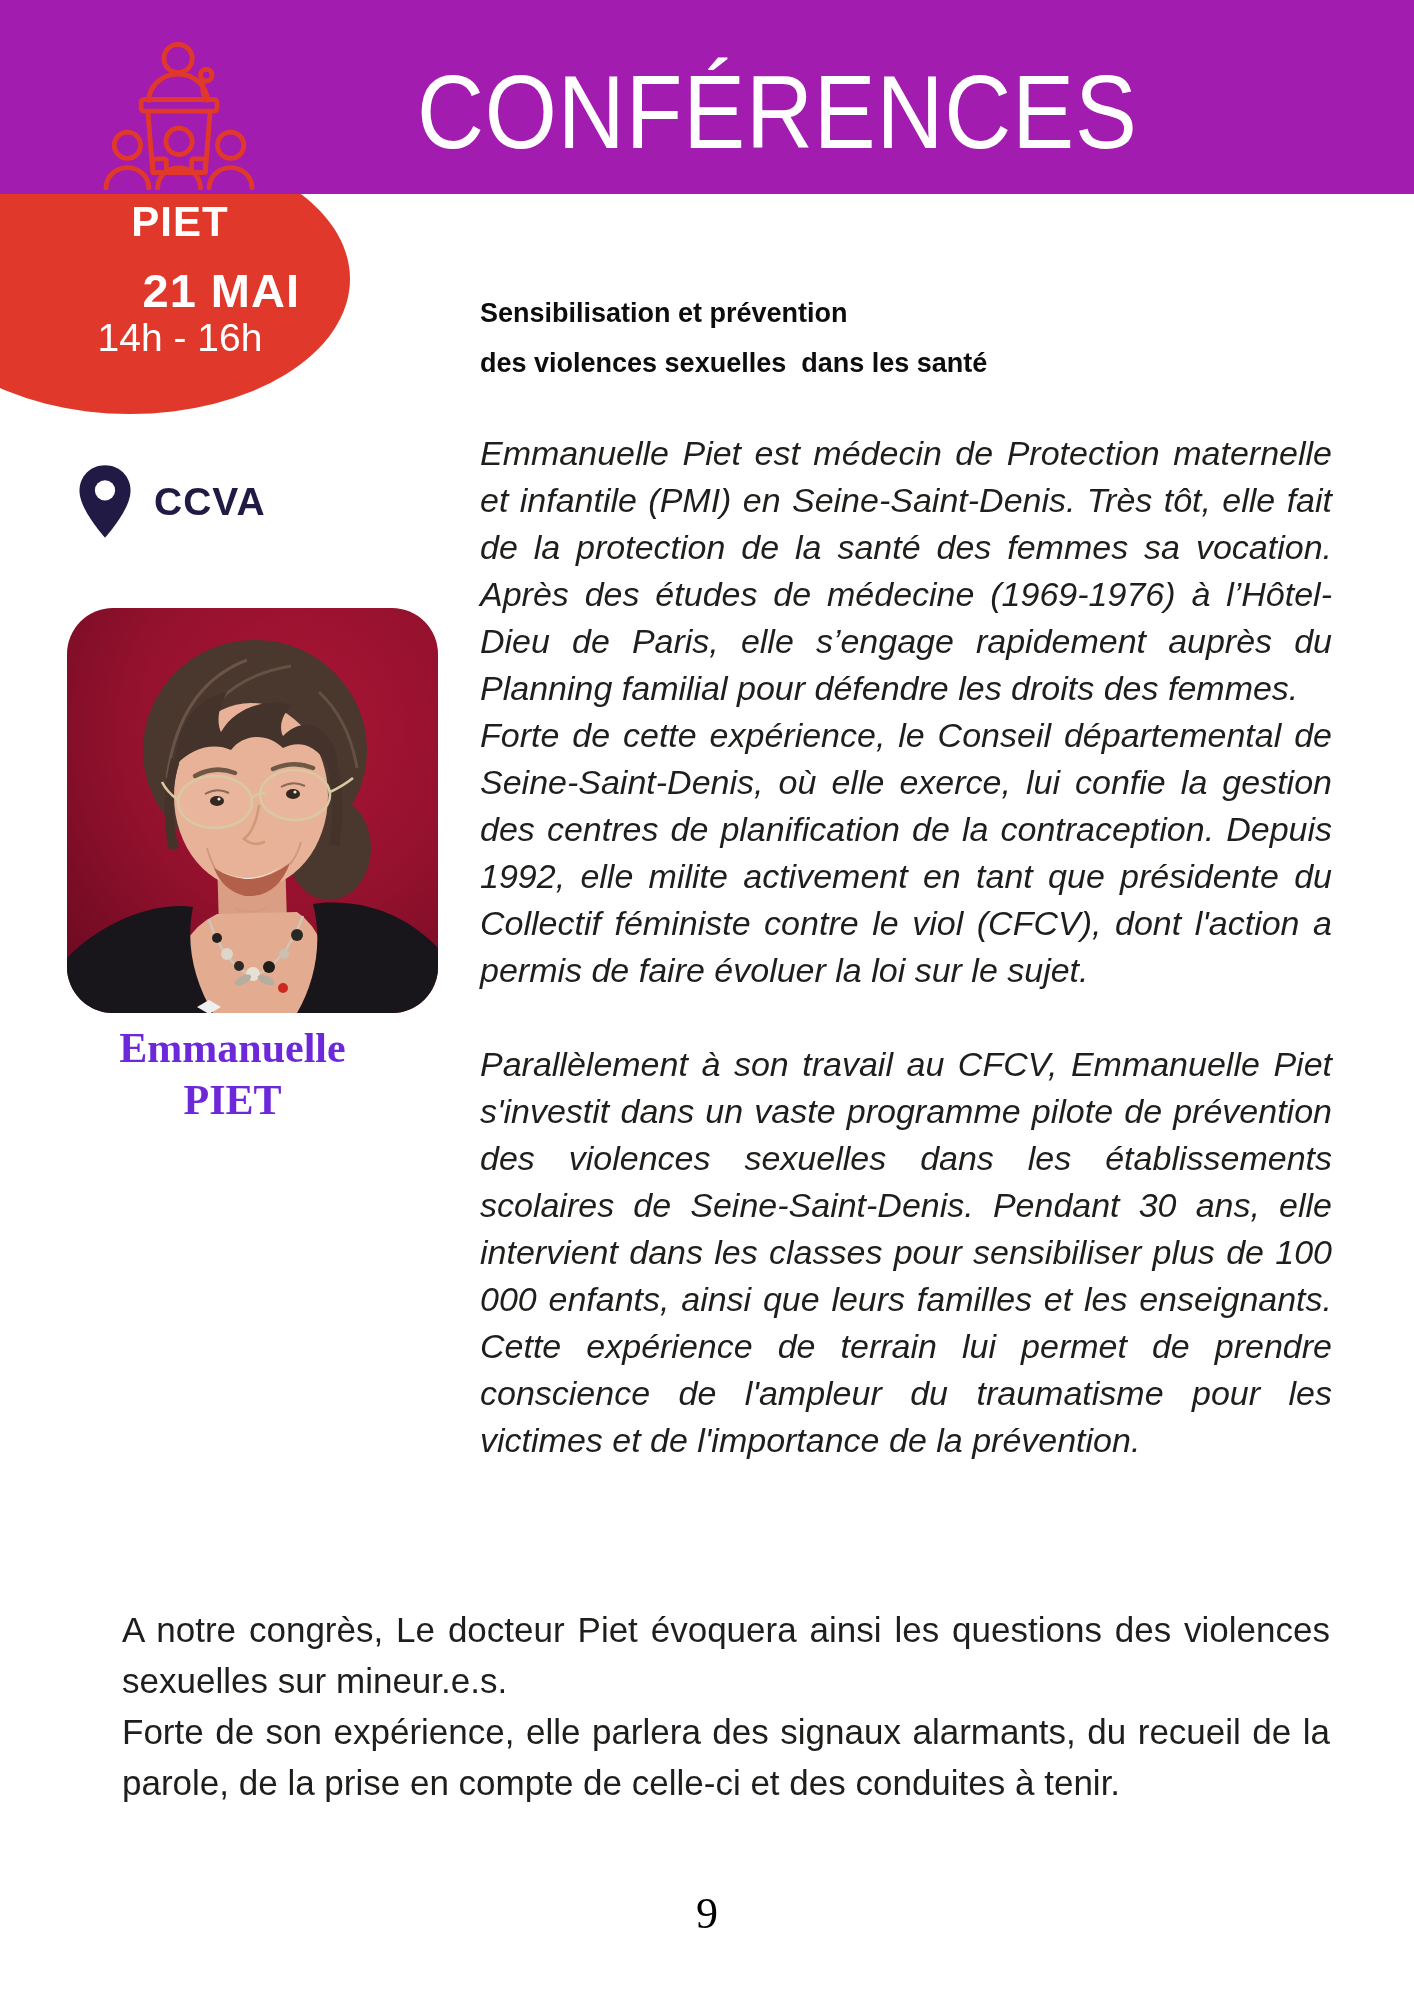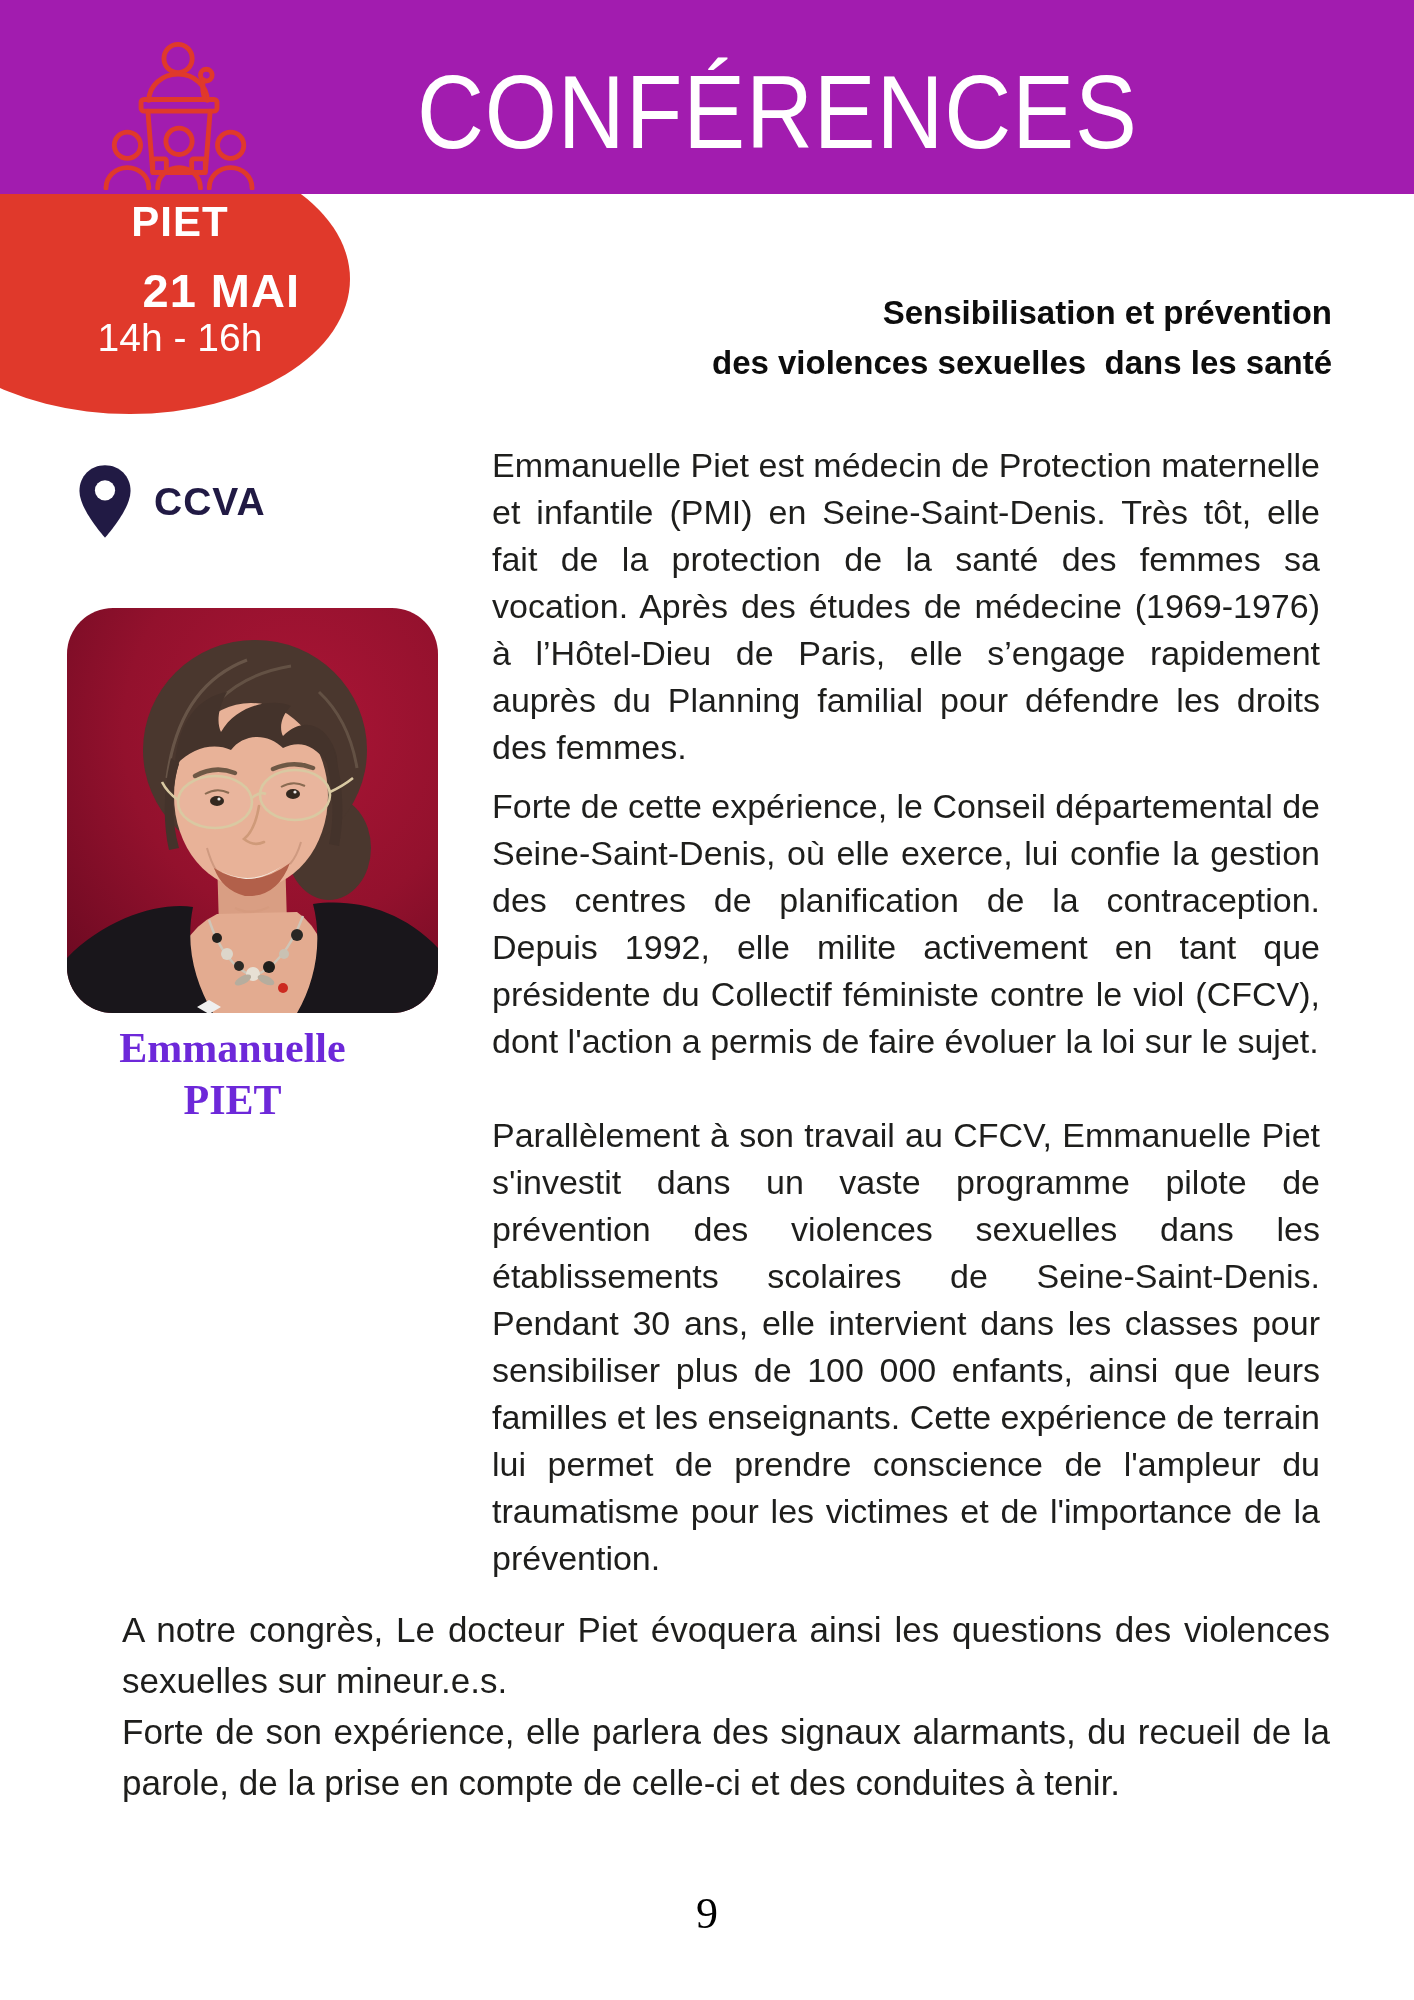--- a/index.html
+++ b/index.html
@@ -24,25 +24,25 @@
   
   .location{position:absolute;left:78px;top:464px;display:flex;align-items:center;z-index:2;}
   .pin-icon{width:54px;height:76px;flex:0 0 auto;}
   .location-label{font-size:39px;font-weight:800;color:#211a44;margin-left:22px;letter-spacing:1px;}
   
   .photo{position:absolute;left:67px;top:608px;width:371px;height:405px;margin:0;border-radius:46px;overflow:hidden;}
   .photo svg{display:block;width:100%;height:100%;}
   .speaker-name{position:absolute;left:47px;top:1022px;width:371px;text-align:center;
     font-size:42px;font-weight:800;line-height:52px;color:#6d28d9;font-family:Liberation Serif, serif;}
   
-  .talk-title{position:absolute;left:480px;top:288px;width:852px;text-align:right;
-    font-size:33px;font-weight:800;line-height:50px;color:#0d0d0d;}
+  .talk-title{position:absolute;left:480px;top:288px;width:852px;text-align:left;
+    font-size:27px;font-weight:800;line-height:50px;color:#0d0d0d;}
   .talk-title div{white-space:pre-wrap;}
   .bio{position:absolute;left:480px;top:430px;width:852px;font-size:34px;line-height:47px;text-align:justify;}
-  .bio p{margin:12px;}
+  .bio p{margin:0;font-style:italic;}
   .bio p.spaced{margin-top:47px;}
   .closing{position:absolute;left:122px;top:1604px;width:1208px;font-size:35px;line-height:51px;text-align:justify;}
   .closing p{margin:0;}
   
   .page-number{position:absolute;left:0;top:1888px;width:1414px;text-align:center;
     font-family:"Liberation Serif", serif;font-size:44px;color:#000;}
 </style>
 </head>
 <body>
 

